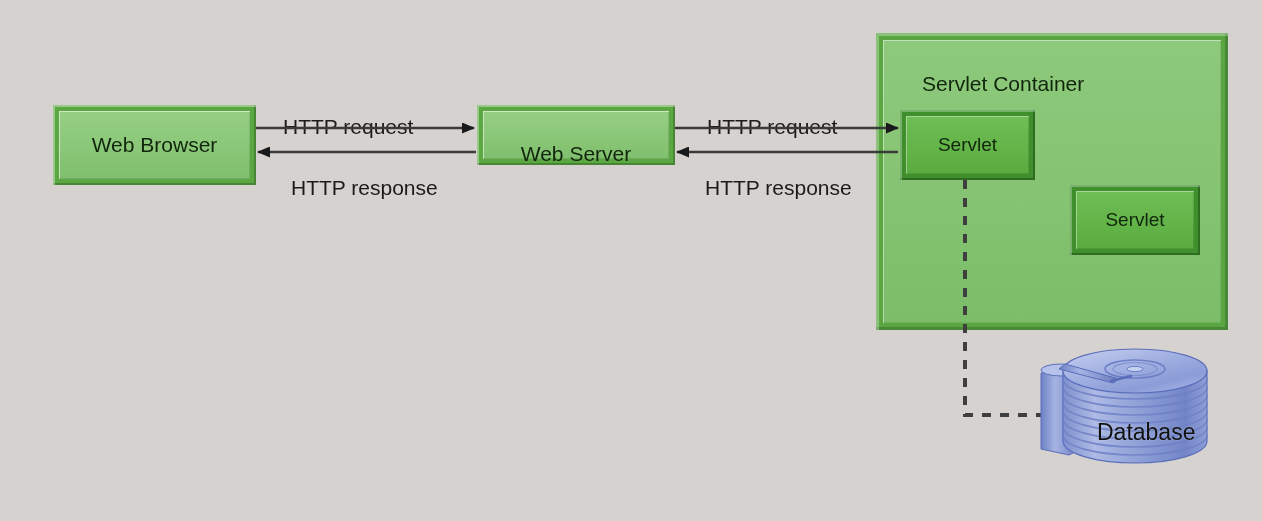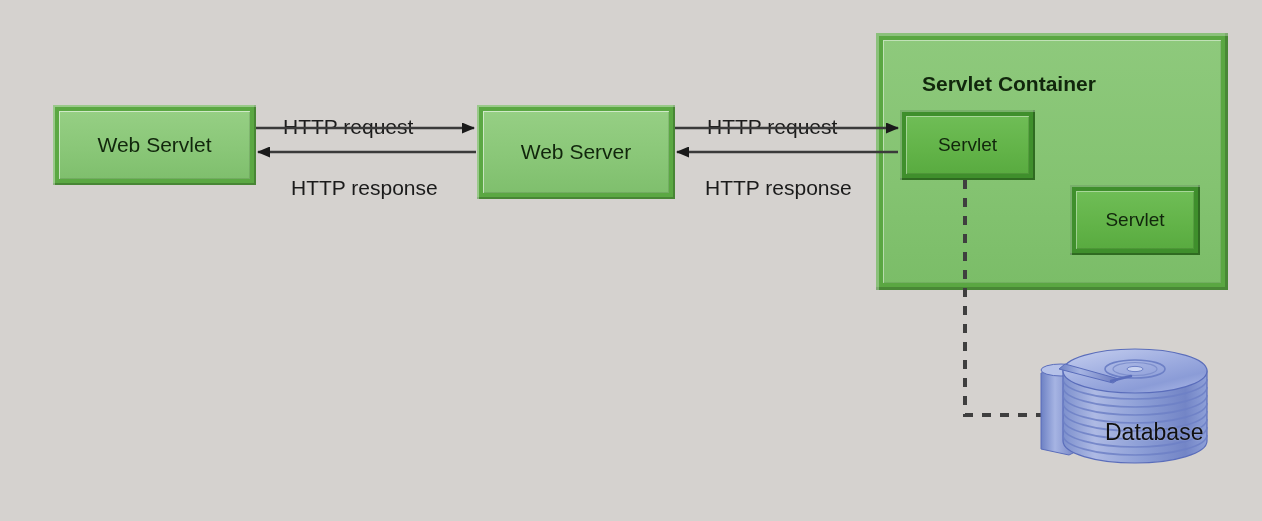--- a/index.html
+++ b/index.html
@@ -104,41 +104,40 @@
   .arrow-svg { position: absolute; overflow: visible; }
 
   
   #database-group { position: absolute; }
   #database-label {
     position: absolute;
     z-index: 40;
     color: #101010;
     white-space: nowrap;
     text-shadow: 0 0 2px rgba(255,255,255,0.35);
-    margin-left: 8px;
   }
 </style>
 </head>
 <body>
 
 <div id="canvas">
 
   <div class="box3d light-box" id="web-browser" style="left:53px; top:105px; width:203px; height:80px; font-size:21px;">
     <div class="bevel-outer"></div>
     <div class="bevel-inner"></div>
-    <span class="box-label">Web Servlet</span>
-  </div>
-
-  <div class="box3d light-box" id="web-server" style="left:477px; top:105px; width:198px; height:94px; font-size:21px;">
+    <span class="box-label">Web Browser</span>
+  </div>
+
+  <div class="box3d light-box" id="web-server" style="left:477px; top:105px; width:198px; height:60px; font-size:21px;align-items:flex-end;">
     <div class="bevel-outer"></div>
     <div class="bevel-inner"></div>
     <span class="box-label">Web Server</span>
   </div>
 
-  <div class="box3d" id="servlet-container" style="left:876px; top:33px; width:352px; height:257px;font-weight:bold;">
+  <div class="box3d" id="servlet-container" style="left:876px; top:33px; width:352px; height:297px;">
     <div class="bevel-outer"></div>
     <div class="bevel-inner"></div>
     <span id="servlet-container-title" style="left:46px; top:39px; font-size:21px;">Servlet Container</span>
   </div>
 
   <div class="box3d servlet-box" id="servlet-1" style="left:900px; top:110px; width:135px; height:70px; font-size:19px; z-index:6;">
     <div class="bevel-outer"></div>
     <div class="bevel-inner"></div>
     <span class="box-label">Servlet</span>
   </div>

